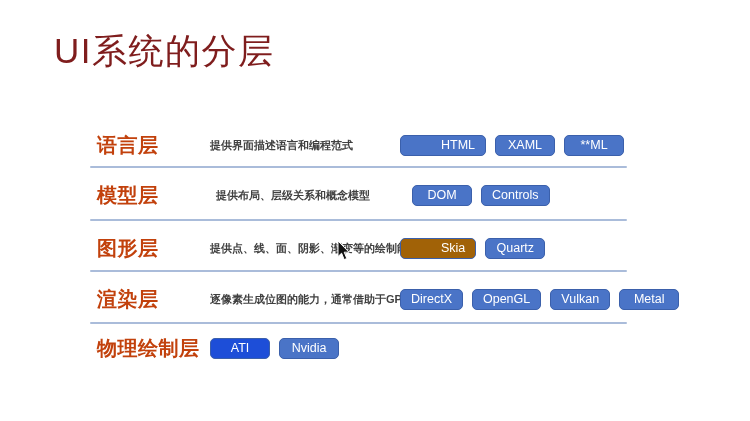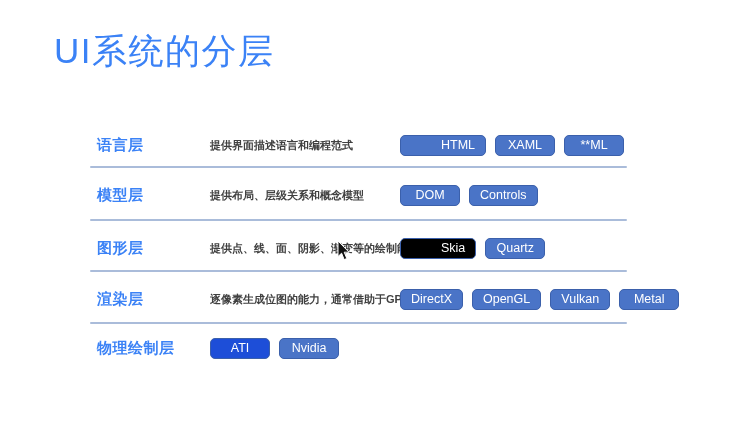--- a/index.html
+++ b/index.html
@@ -2,29 +2,29 @@
 <html><head>
 <meta charset="utf-8">
 <style>
   html,body { margin:0; padding:0; background:#ffffff; }
   .slide {
     position:relative; width:750px; height:421px; background:#ffffff;
     overflow:hidden; font-family:"Liberation Sans", sans-serif;
   }
   .title {
     position:absolute; left:54px; top:28px;
-    font-size:35px; font-weight:300; color:#3b82f6; letter-spacing:1.5px;
+    font-size:35px; font-weight:300; color:#7f1d1d; letter-spacing:1.5px;
     white-space:nowrap;
   }
   .layer-row {
     position:absolute; left:90px; width:620px; height:44px;
     display:grid; grid-template-columns:120px 190px auto; align-items:center;
   }
   .layer-name {
-    font-size:15px; font-weight:600; color:#3b82f6;
+    font-size:20px; font-weight:600; color:#c2410c;
     padding-left:7px; letter-spacing:0.5px; white-space:nowrap;
   }
   .layer-desc {
     font-size:11px; font-weight:600; color:#404040; white-space:nowrap;
   }
   .chips { display:flex; gap:9px; align-items:center; }
   .chip {
     height:21px; min-width:60px; padding:0 10px; box-sizing:border-box;
     display:flex; align-items:center; justify-content:center;
     border-radius:5px; color:#ffffff; font-size:12.5px; white-space:nowrap;
@@ -43,33 +43,33 @@
   <div id="table-area">
       <div class="layer-row" style="top: 123px;">
     <div class="layer-name">语言层</div>
     <div class="layer-desc">提供界面描述语言和编程范式</div>
     <div class="chips">
           <div class="chip" style="background: rgb(74, 116, 199); border: 1.5px solid rgb(59, 96, 171); padding-left: 40px;">HTML</div>
           <div class="chip" style="background: rgb(74, 116, 199); border: 1.5px solid rgb(59, 96, 171);">XAML</div>
           <div class="chip" style="background: rgb(74, 116, 199); border: 1.5px solid rgb(59, 96, 171);">**ML</div>
         </div>
   </div>
-      <div class="layer-row" style="top: 173px;">
+      <div class="layer-row" style="top: 173px; gap: 6px;">
     <div class="layer-name">模型层</div>
     <div class="layer-desc">提供布局、层级关系和概念模型</div>
     <div class="chips">
           <div class="chip" style="background: rgb(74, 116, 199); border: 1.5px solid rgb(59, 96, 171);">DOM</div>
           <div class="chip" style="background: rgb(74, 116, 199); border: 1.5px solid rgb(59, 96, 171);">Controls</div>
         </div>
   </div>
       <div class="layer-row" style="top: 226px;">
     <div class="layer-name">图形层</div>
     <div class="layer-desc">提供点、线、面、阴影、渐变等的绘制能力</div>
     <div class="chips">
-          <div class="chip" style="background: #000000; border: 1.5px solid rgb(59, 96, 171); padding-left: 40px;">Skia</div>
+          <div class="chip" style="background: #a16207; border: 1.5px solid rgb(59, 96, 171); padding-left: 40px;">Skia</div>
           <div class="chip" style="background: rgb(74, 116, 199); border: 1.5px solid rgb(59, 96, 171);">Quartz</div>
         </div>
   </div>
       <div class="layer-row" style="top: 277px;">
     <div class="layer-name">渲染层</div>
     <div class="layer-desc">逐像素生成位图的能力，通常借助于GPU</div>
     <div class="chips">
           <div class="chip" style="background: rgb(74, 116, 199); border: 1.5px solid rgb(59, 96, 171);">DirectX</div>
           <div class="chip" style="background: rgb(74, 116, 199); border: 1.5px solid rgb(59, 96, 171);">OpenGL</div>
           <div class="chip" style="background: rgb(74, 116, 199); border: 1.5px solid rgb(59, 96, 171);">Vulkan</div>

